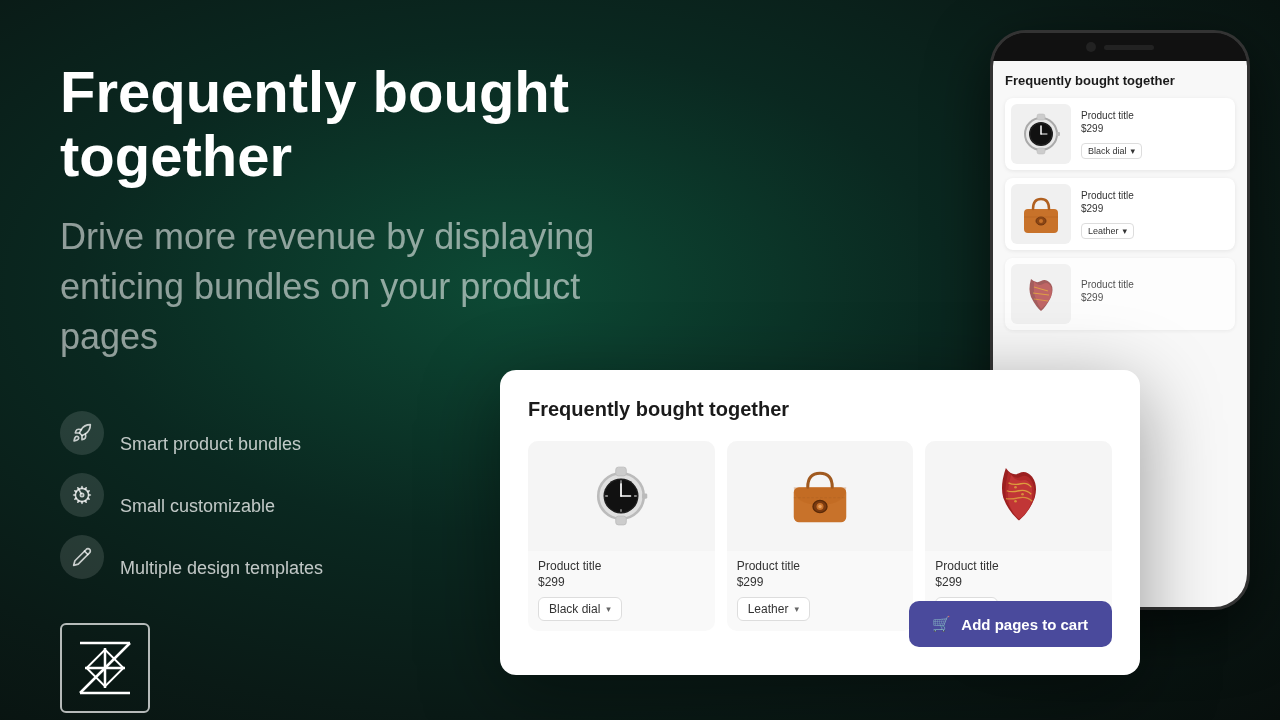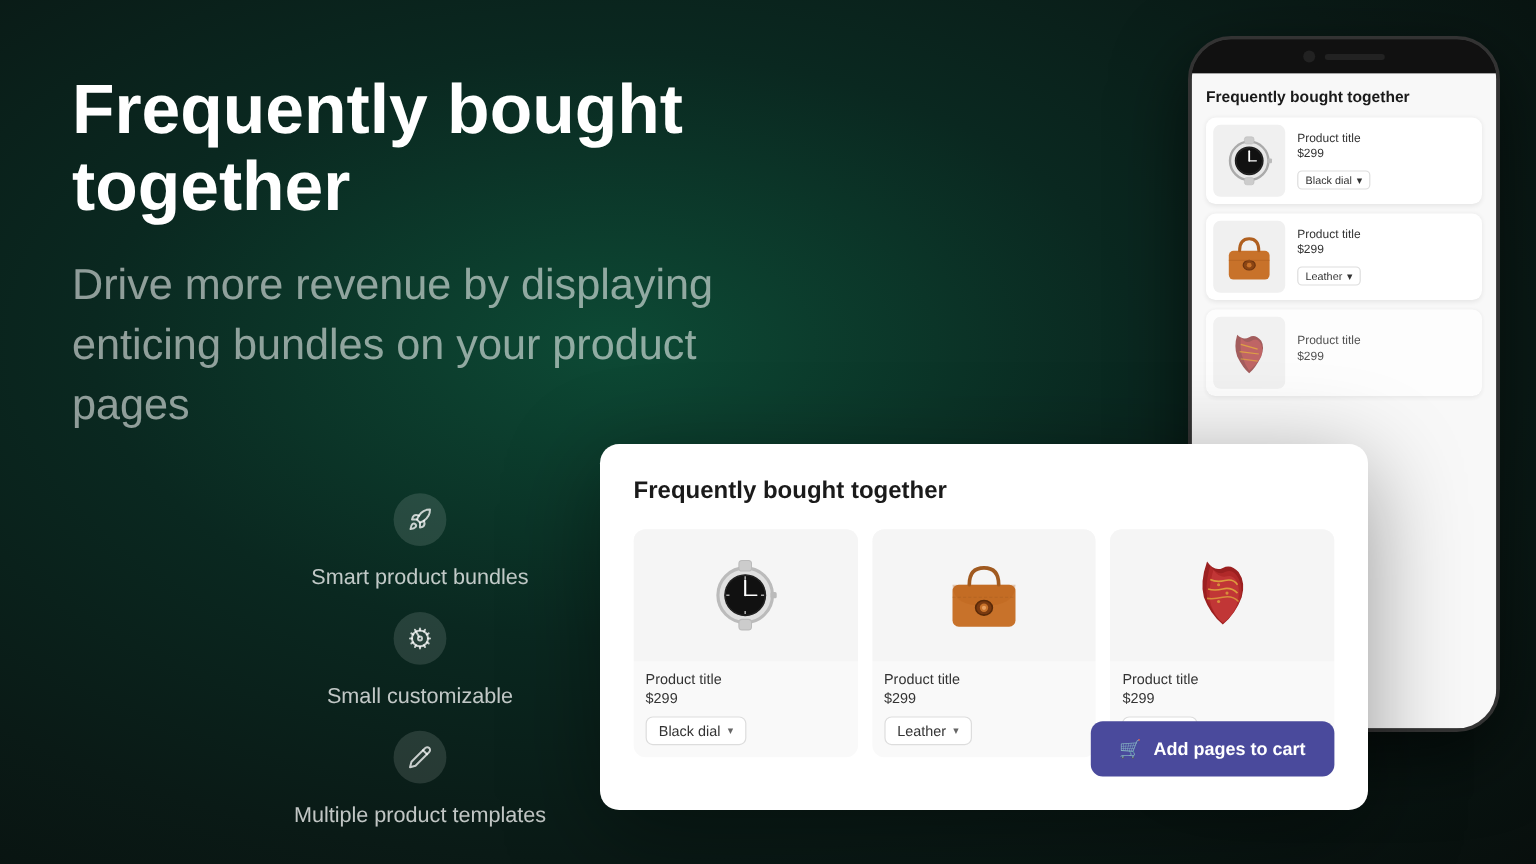--- a/index.html
+++ b/index.html
@@ -45,23 +45,22 @@
 
     .features {
       display: flex;
       flex-direction: column;
       gap: 18px;
       margin-bottom: 44px;
     }
 
     .feature-item {
       display: flex;
-      align-items: center;
+      align-items: flex-end;
       gap: 16px;
-      flex-direction: column;
     }
 
     .feature-icon {
       width: 44px;
       height: 44px;
       border-radius: 50%;
       background: rgba(255,255,255,0.12);
       display: flex;
       align-items: center;
       justify-content: center;
@@ -382,21 +381,21 @@
       <span class="feature-text">Small customizable</span>
     </div>
 
     <div class="feature-item">
       <div class="feature-icon">
         <svg width="20" height="20" viewBox="0 0 24 24" fill="none" stroke="currentColor" stroke-width="2" stroke-linecap="round" stroke-linejoin="round">
           <path d="M17 3a2.85 2.83 0 1 1 4 4L7.5 20.5 2 22l1.5-5.5Z"></path>
           <path d="m15 5 4 4"></path>
         </svg>
       </div>
-      <span class="feature-text">Multiple product templates</span>
+      <span class="feature-text">Multiple design templates</span>
     </div>
   </div>
 
   <div class="logo-area">
     <div class="logo-box">
       <svg width="70" height="70" viewBox="0 0 70 70" fill="none">
 
         <line x1="10" y1="10" x2="60" y2="10" stroke="white" stroke-width="2.5"></line>
         <line x1="60" y1="10" x2="10" y2="60" stroke="white" stroke-width="2.5"></line>
         <line x1="10" y1="60" x2="60" y2="60" stroke="white" stroke-width="2.5"></line>

